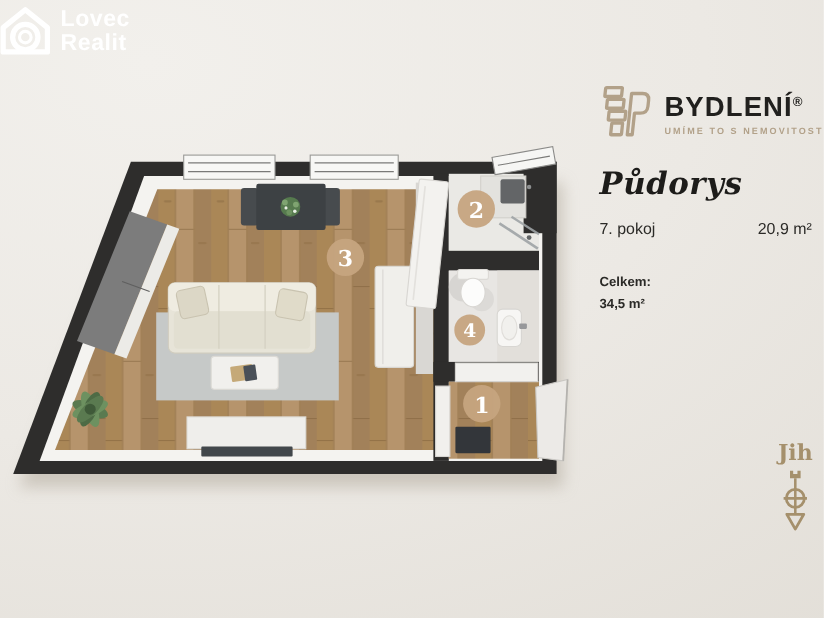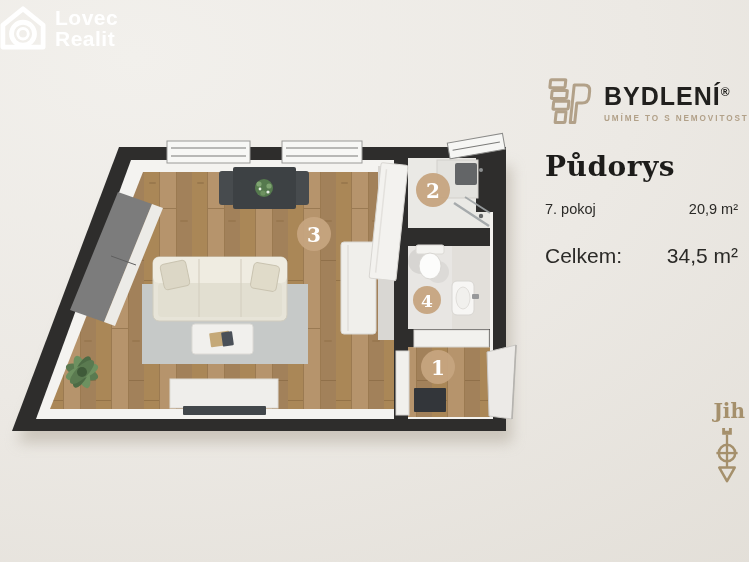--- a/index.html
+++ b/index.html
@@ -12,26 +12,26 @@
   .lovec { position:absolute; left:0px; top:5px; display:flex; align-items:center; gap:9px; color:#ffffff; }
   .lovec-text { font-size:21px; font-weight:bold; line-height:21px; letter-spacing:0.5px; }
   
   .brand { position:absolute; left:543px; top:74px; display:flex; align-items:flex-start; gap:11px; }
   .brand-text { padding-top:6px; }
   .brand-name { font-size:25px; font-weight:bold; letter-spacing:1px; color:#21201e; line-height:25px; white-space:nowrap; }
   .brand-reg { font-size:12px; vertical-align:super; font-weight:bold; color:#21201e; letter-spacing:0; }
   .brand-tagline { margin-top:5px; font-size:8.2px; font-weight:bold; letter-spacing:1.9px; color:#b2a189; white-space:nowrap; }
   
   .panel { position:absolute; left:545px; top:150px; width:193px; color:#2b2a27; }
-  .panel-title { margin:0 0 16px 0; font-family:"DejaVu Serif","Liberation Serif",serif; font-size:28px; font-weight:bold; color:#1d1c1a; letter-spacing:0.5px; }
+  .panel-title { margin:0 0 16px 0; font-family:"DejaVu Serif","Liberation Serif",serif; font-size:28px; font-weight:bold; color:#1d1c1a; letter-spacing:0.5px;font-style:italic; }
   .row { display:flex; justify-content:space-between; font-size:14.5px; line-height:20px; margin-bottom:1px; }
   .row .row-area { text-align:right; }
-  .row.total { margin-top:27px; font-weight:normal; font-size:21px; }
-  
-  .compass { position:absolute; left:701px; top:399px; width:44px; text-align:right; color:#a5906c; }
+  .row.total { margin-top:27px; font-weight:bold; font-size:12px;flex-direction:column; }
+  
+  .compass { position:absolute; left:701px; top:399px; width:44px; text-align:center; color:#a5906c; }
   .compass-label { font-family:"DejaVu Serif","Liberation Serif",serif; font-size:20px; font-weight:bold; margin-bottom:4px; }
   
   .plan { position:absolute; left:0; top:0; }
   .plan text.marker-num { font-family:"DejaVu Serif","Liberation Serif",serif; font-weight:bold; fill:#ffffff; }
 </style>
 </head>
 <body>
 
 <div class="page">
 

